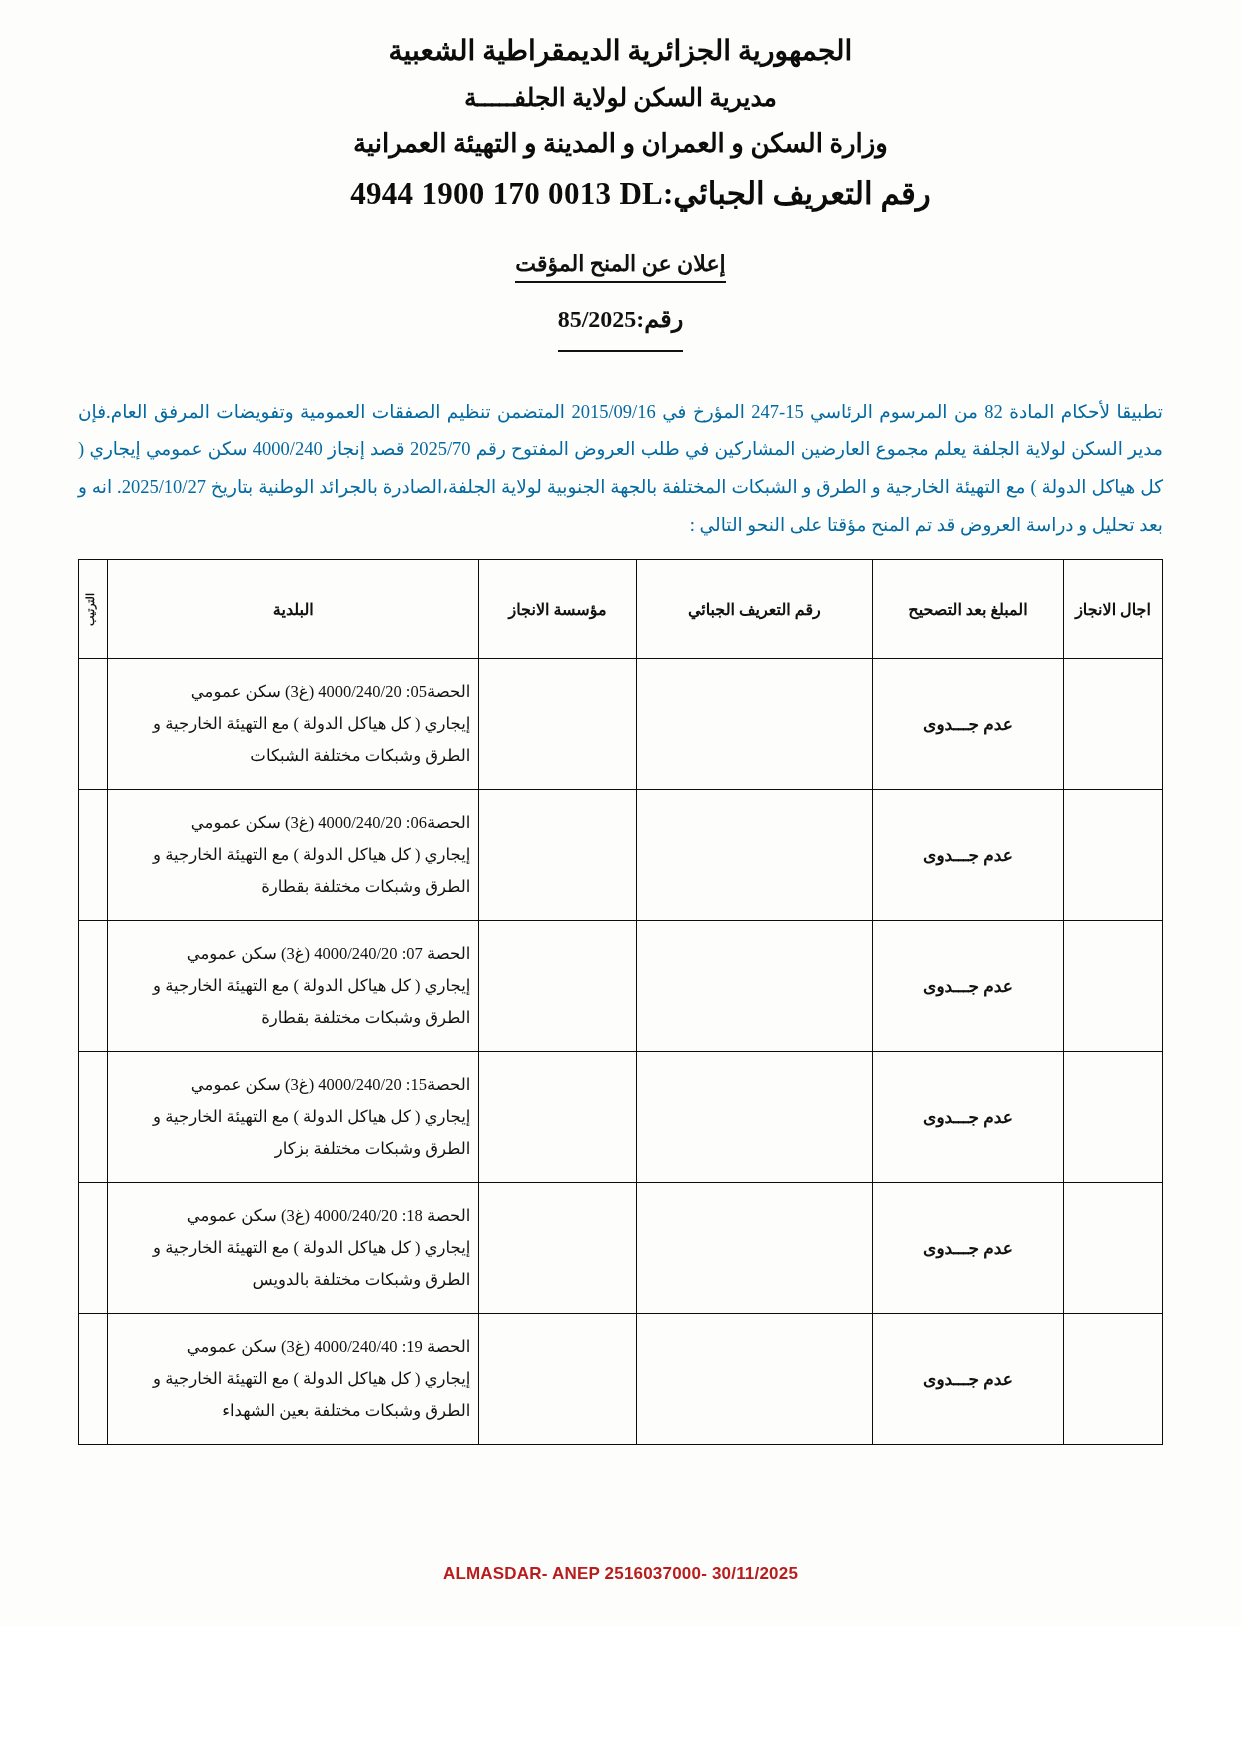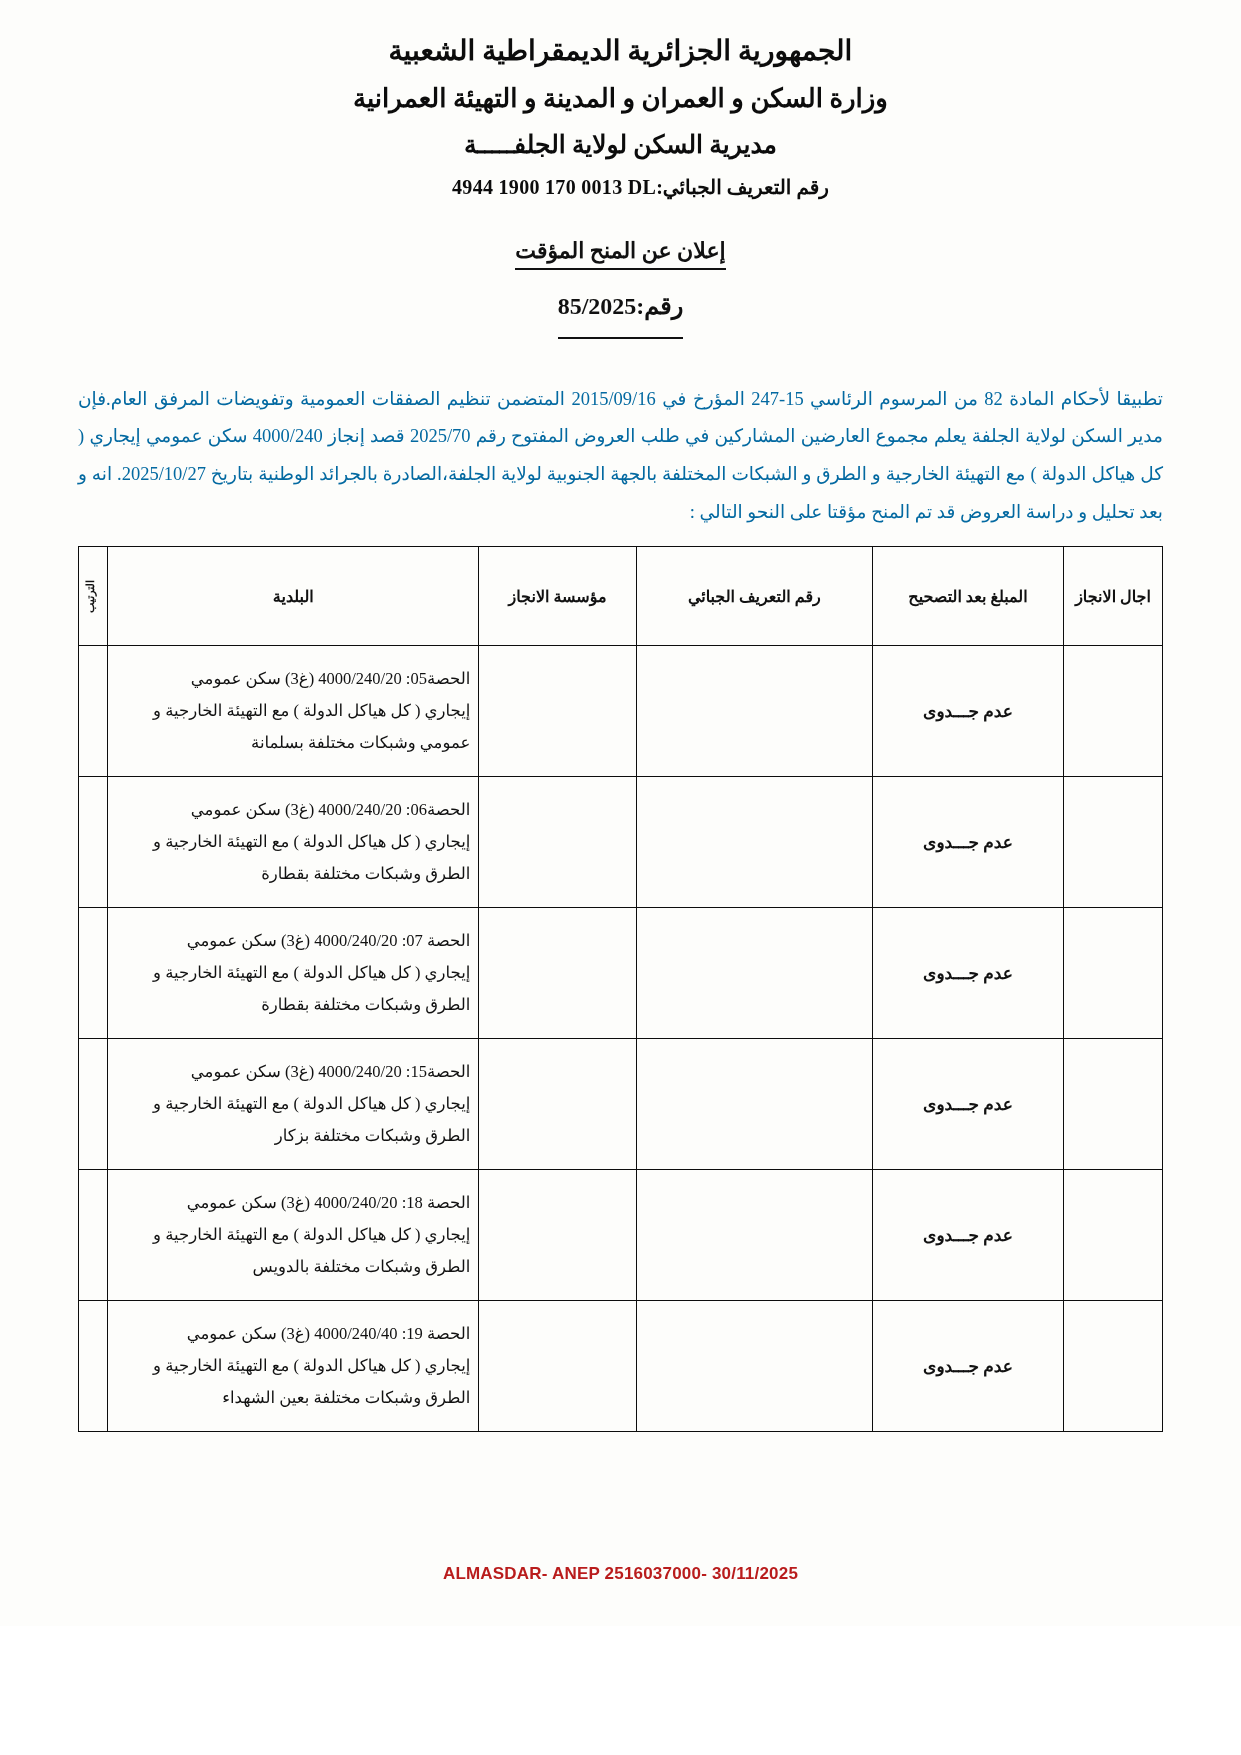--- a/index.html
+++ b/index.html
@@ -23,21 +23,21 @@
     text-align: center;
   }
   .hdr-line {
     font-weight: bold;
     letter-spacing: 0.3px;
     color: #0c0c0c;
   }
   .hdr-1 { font-size: 28px; margin-bottom: 16px; }
   .hdr-2 { font-size: 26px; margin-bottom: 16px; }
   .hdr-3 { font-size: 25px; margin-bottom: 16px; }
-  .hdr-4 { font-size: 20px; margin-bottom: 10px; padding-left: 40px; }
+  .hdr-4 { font-size: 31px; margin-bottom: 10px; padding-left: 40px; }
 
   .tax-id {
     direction: rtl;
     unicode-bidi: isolate;
   }
   .tax-id .num {
     direction: ltr;
     unicode-bidi: embed;
     display: inline-block;
     font-family: "Liberation Serif", serif;
@@ -152,22 +152,22 @@
     letter-spacing: 0.2px;
   }
 </style>
 </head>
 <body>
 
 <div class="page">
 
   <div class="doc-header">
     <div class="hdr-line hdr-1">الجمهورية الجزائرية الديمقراطية الشعبية</div>
+    <div class="hdr-line hdr-3">مديرية السكن لولاية الجلفـــــة</div>
     <div class="hdr-line hdr-2">وزارة السكن و العمران و المدينة و التهيئة العمرانية</div>
-    <div class="hdr-line hdr-3">مديرية السكن لولاية الجلفـــــة</div>
     <div class="hdr-line hdr-4 tax-id">
       <span>رقم التعريف الجبائي:</span><span class="num">DL</span><span class="num">&nbsp;</span><span class="num">4944 1900 170 0013</span>
     </div>
   </div>
 
   <div class="title-wrap">
     <span class="doc-title">إعلان عن المنح المؤقت</span>
   </div>
 
   <div class="title-num-wrap">
@@ -203,21 +203,21 @@
       <tbody>
 
         <tr>
           <td class="plain-cell"></td>
           <td class="amount-cell">عدم جـــدوى</td>
           <td class="plain-cell"></td>
           <td class="plain-cell"></td>
           <td class="muni-cell">
             <div>الحصة05: 4000/240/20 (غ3) سكن عمومي</div>
             <div>إيجاري ( كل هياكل الدولة ) مع التهيئة الخارجية و</div>
-            <div>عمومي وشبكات مختلفة بسلمانة</div>
+            <div>الطرق وشبكات مختلفة الشبكات</div>
           </td>
           <td class="idx-cell"></td>
         </tr>
 
         <tr>
           <td class="plain-cell"></td>
           <td class="amount-cell">عدم جـــدوى</td>
           <td class="plain-cell"></td>
           <td class="plain-cell"></td>
           <td class="muni-cell">

